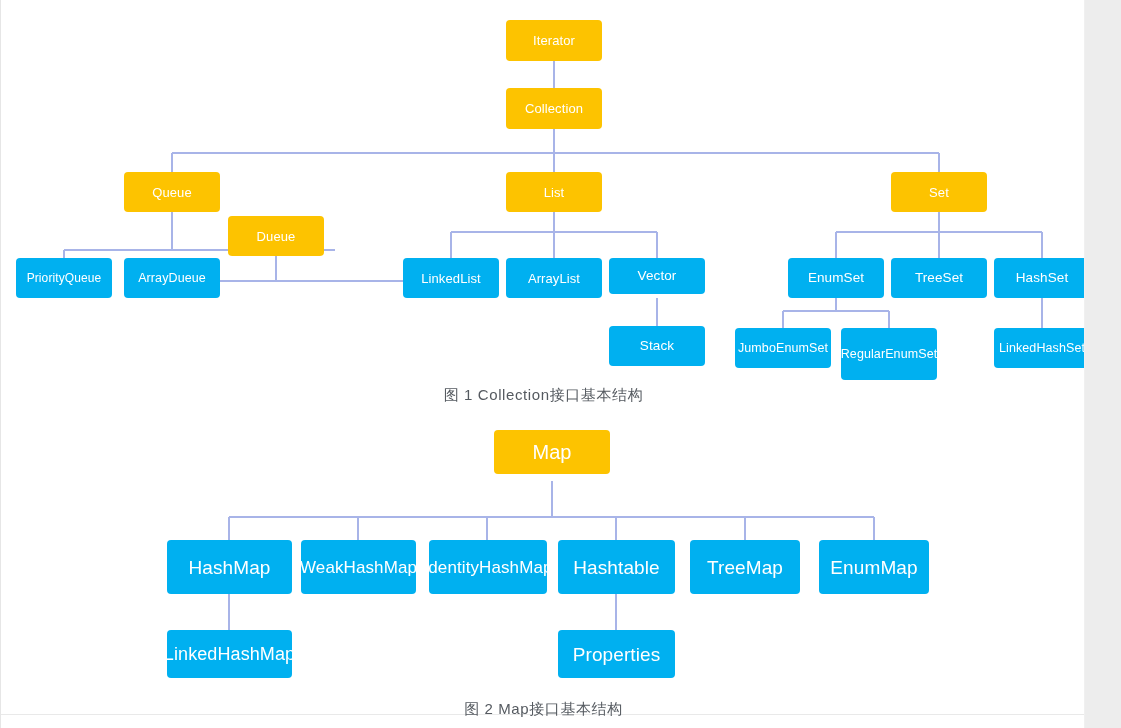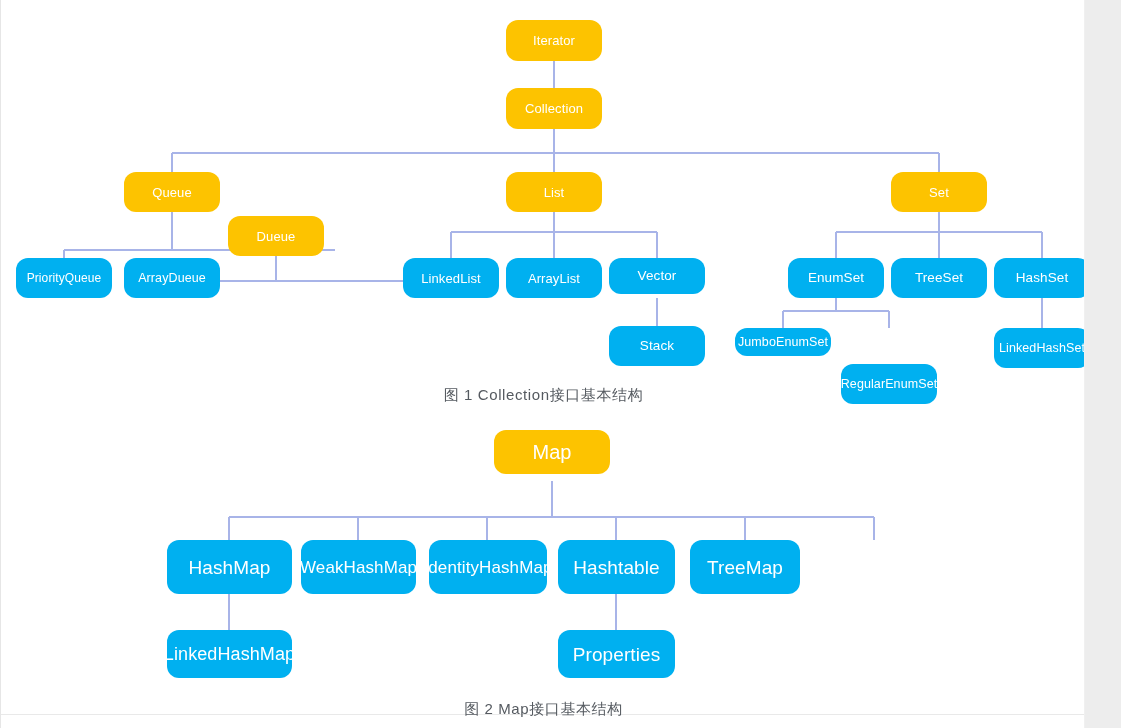--- a/index.html
+++ b/index.html
@@ -42,21 +42,21 @@
   }
   svg.edges {
     position: absolute;
     left: 0; top: 0;
     width: 1085px;
     height: 728px;
     pointer-events: none;
   }
   .node {
     position: absolute;
-    border-radius: 12px;
+    border-radius: 4px;
     color: #ffffff;
     display: flex;
     align-items: center;
     justify-content: center;
     box-sizing: border-box;
     white-space: nowrap;
     overflow: hidden;
     line-height: 1;
     letter-spacing: 0.1px;
     z-index: 3;
@@ -186,25 +186,25 @@
     </div>
 
     <div class="node blue" style="left:890px; top:258px; width:96px; height:40px; font-size:13.5px;">
       <span>TreeSet</span>
     </div>
 
     <div class="node blue" style="left:993px; top:258px; width:96px; height:40px; font-size:13.5px;">
       <span>HashSet</span>
     </div>
 
-    <div class="node blue" style="left:734px; top:328px; width:96px; height:28px; font-size:12.5px;">
+    <div class="node blue" style="left:734px; top:328px; width:96px; height:40px; font-size:12.5px;">
       <span>JumboEnumSet</span>
     </div>
 
-    <div class="node blue" style="left:840px; top:328px; width:96px; height:40px; font-size:12.5px;margin-top:36px;">
+    <div class="node blue" style="left:840px; top:328px; width:96px; height:52px; font-size:12.5px;">
       <span>RegularEnumSet</span>
     </div>
 
     <div class="node blue" style="left:993px; top:328px; width:96px; height:40px; font-size:12.5px;">
       <span>LinkedHashSet</span>
     </div>
 
     <div class="caption" style="top:386px;">
       <span>图 1  Collection接口基本结构</span>
     </div>
@@ -226,20 +226,23 @@
     </div>
 
     <div class="node blue" style="left:557px; top:540px; width:117px; height:54px; font-size:19px;">
       <span>Hashtable</span>
     </div>
 
     <div class="node blue" style="left:689px; top:540px; width:110px; height:54px; font-size:19px;">
       <span>TreeMap</span>
     </div>
 
+    <div class="node blue" style="left:818px; top:540px; width:110px; height:54px; font-size:19px;">
+      <span>EnumMap</span>
+    </div>
 
     <div class="node blue" style="left:166px; top:630px; width:125px; height:48px; font-size:18px;">
       <span>LinkedHashMap</span>
     </div>
 
     <div class="node blue" style="left:557px; top:630px; width:117px; height:48px; font-size:19px;">
       <span>Properties</span>
     </div>
 
     <div class="caption" style="top:700px;">

